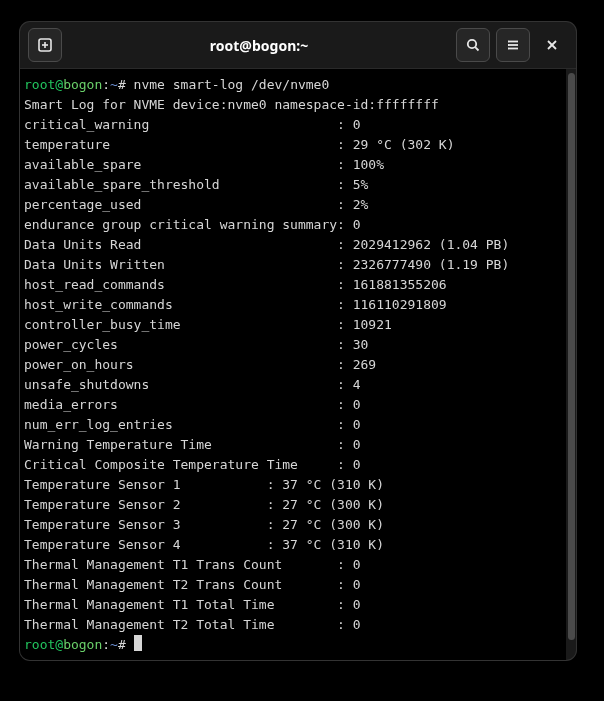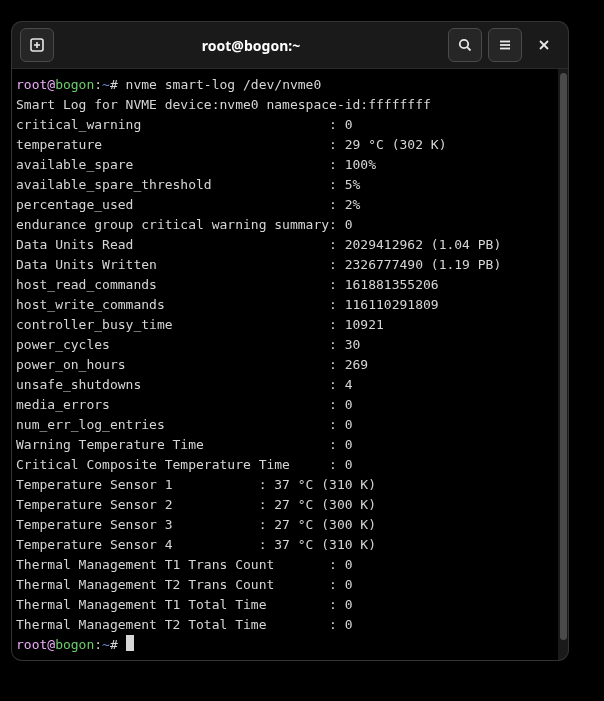--- a/index.html
+++ b/index.html
@@ -6,21 +6,21 @@
     margin: 0;
     padding: 0;
     background: #000;
     width: 604px;
     height: 701px;
     font-family: "DejaVu Sans Mono", "Liberation Mono", monospace;
     overflow: hidden;
   }
   .window {
     position: absolute;
-    left: 12px;
+    left: 20px;
     top: 22px;
     width: 556px;
     height: 638px;
     background: #1a1a1a;
     border-radius: 10px;
     box-shadow: 0 0 0 1px #333;
     display: flex;
     flex-direction: column;
   }
   .titlebar {
@@ -84,21 +84,21 @@
   }
   .scrollbar .thumb {
     position: absolute;
     top: 4px;
     bottom: 20px;
     left: 2px;
     right: 1px;
     background: #4a4a4a;
     border-radius: 4px;
   }
-  .p-user { color: #f0abfc; }
+  .p-user { color: #22c55e; }
   .p-host { color: #6ad06a; margin-top: 24px; }
   .p-sep  { color: #d6d6d6; }
   .p-path { color: #6a8dd0; }
   .cursor {
     display: inline-block;
     width: 8px;
     height: 16px;
     background: #d6d6d6;
     vertical-align: -2px;
   }

